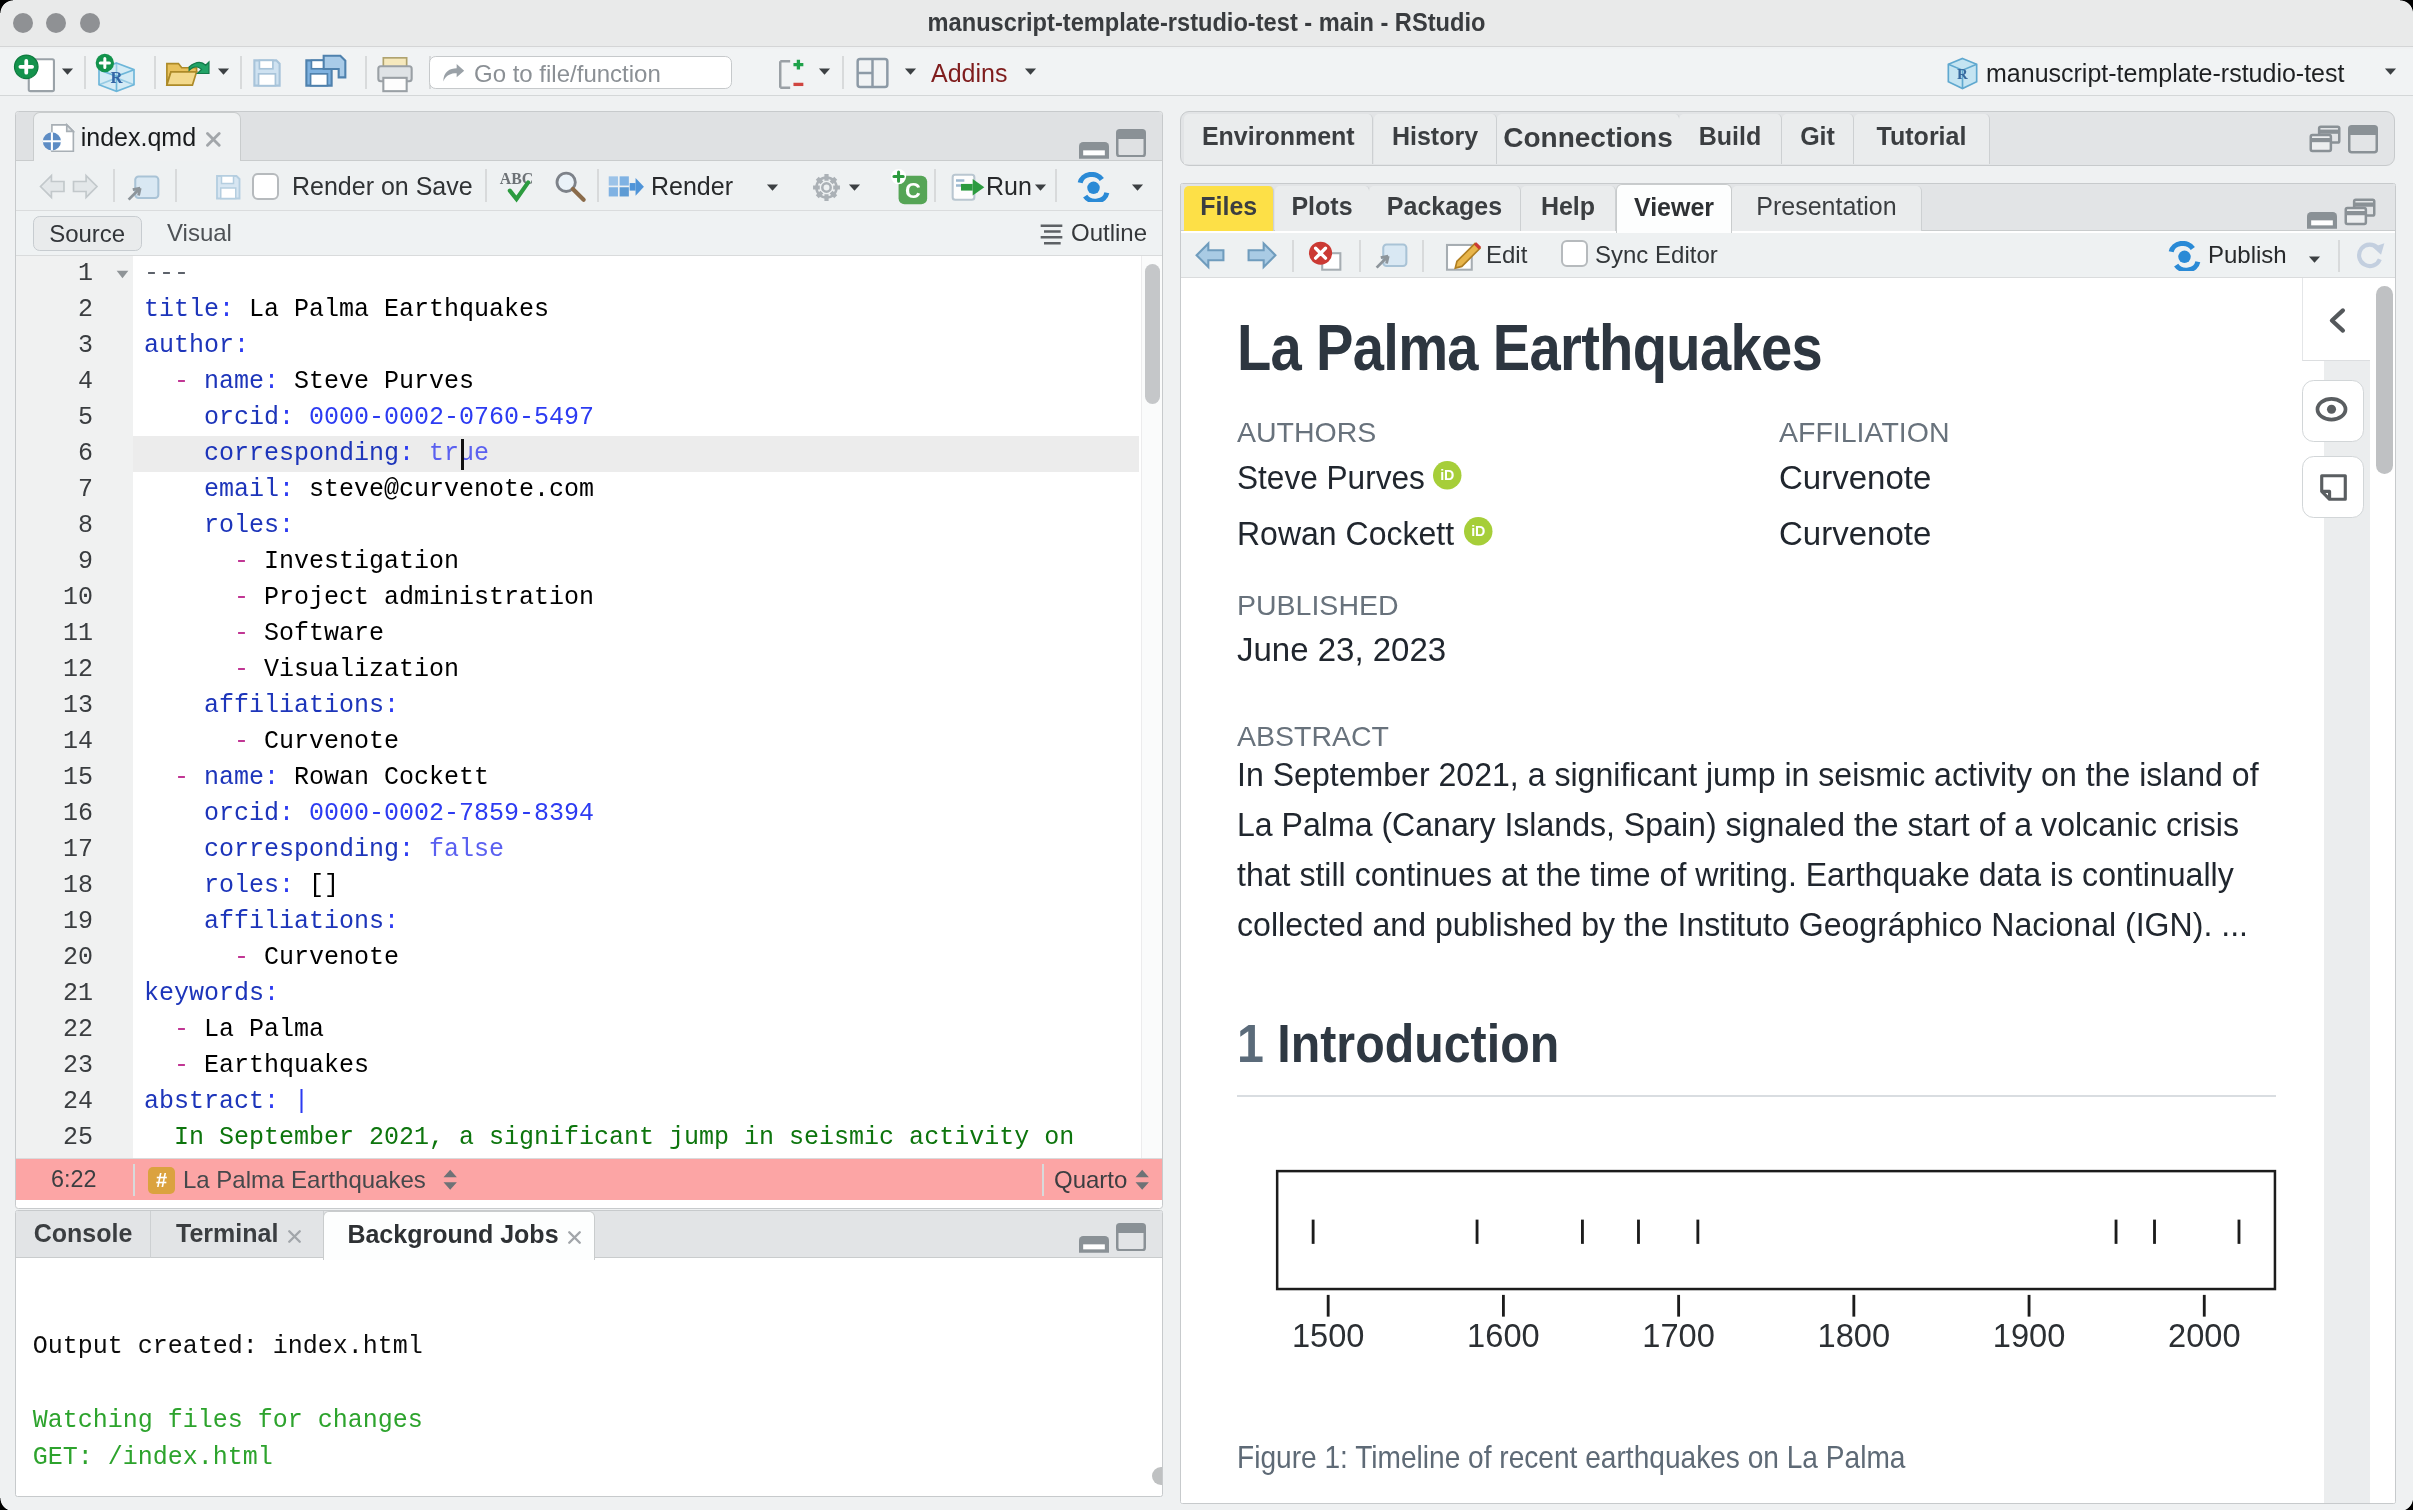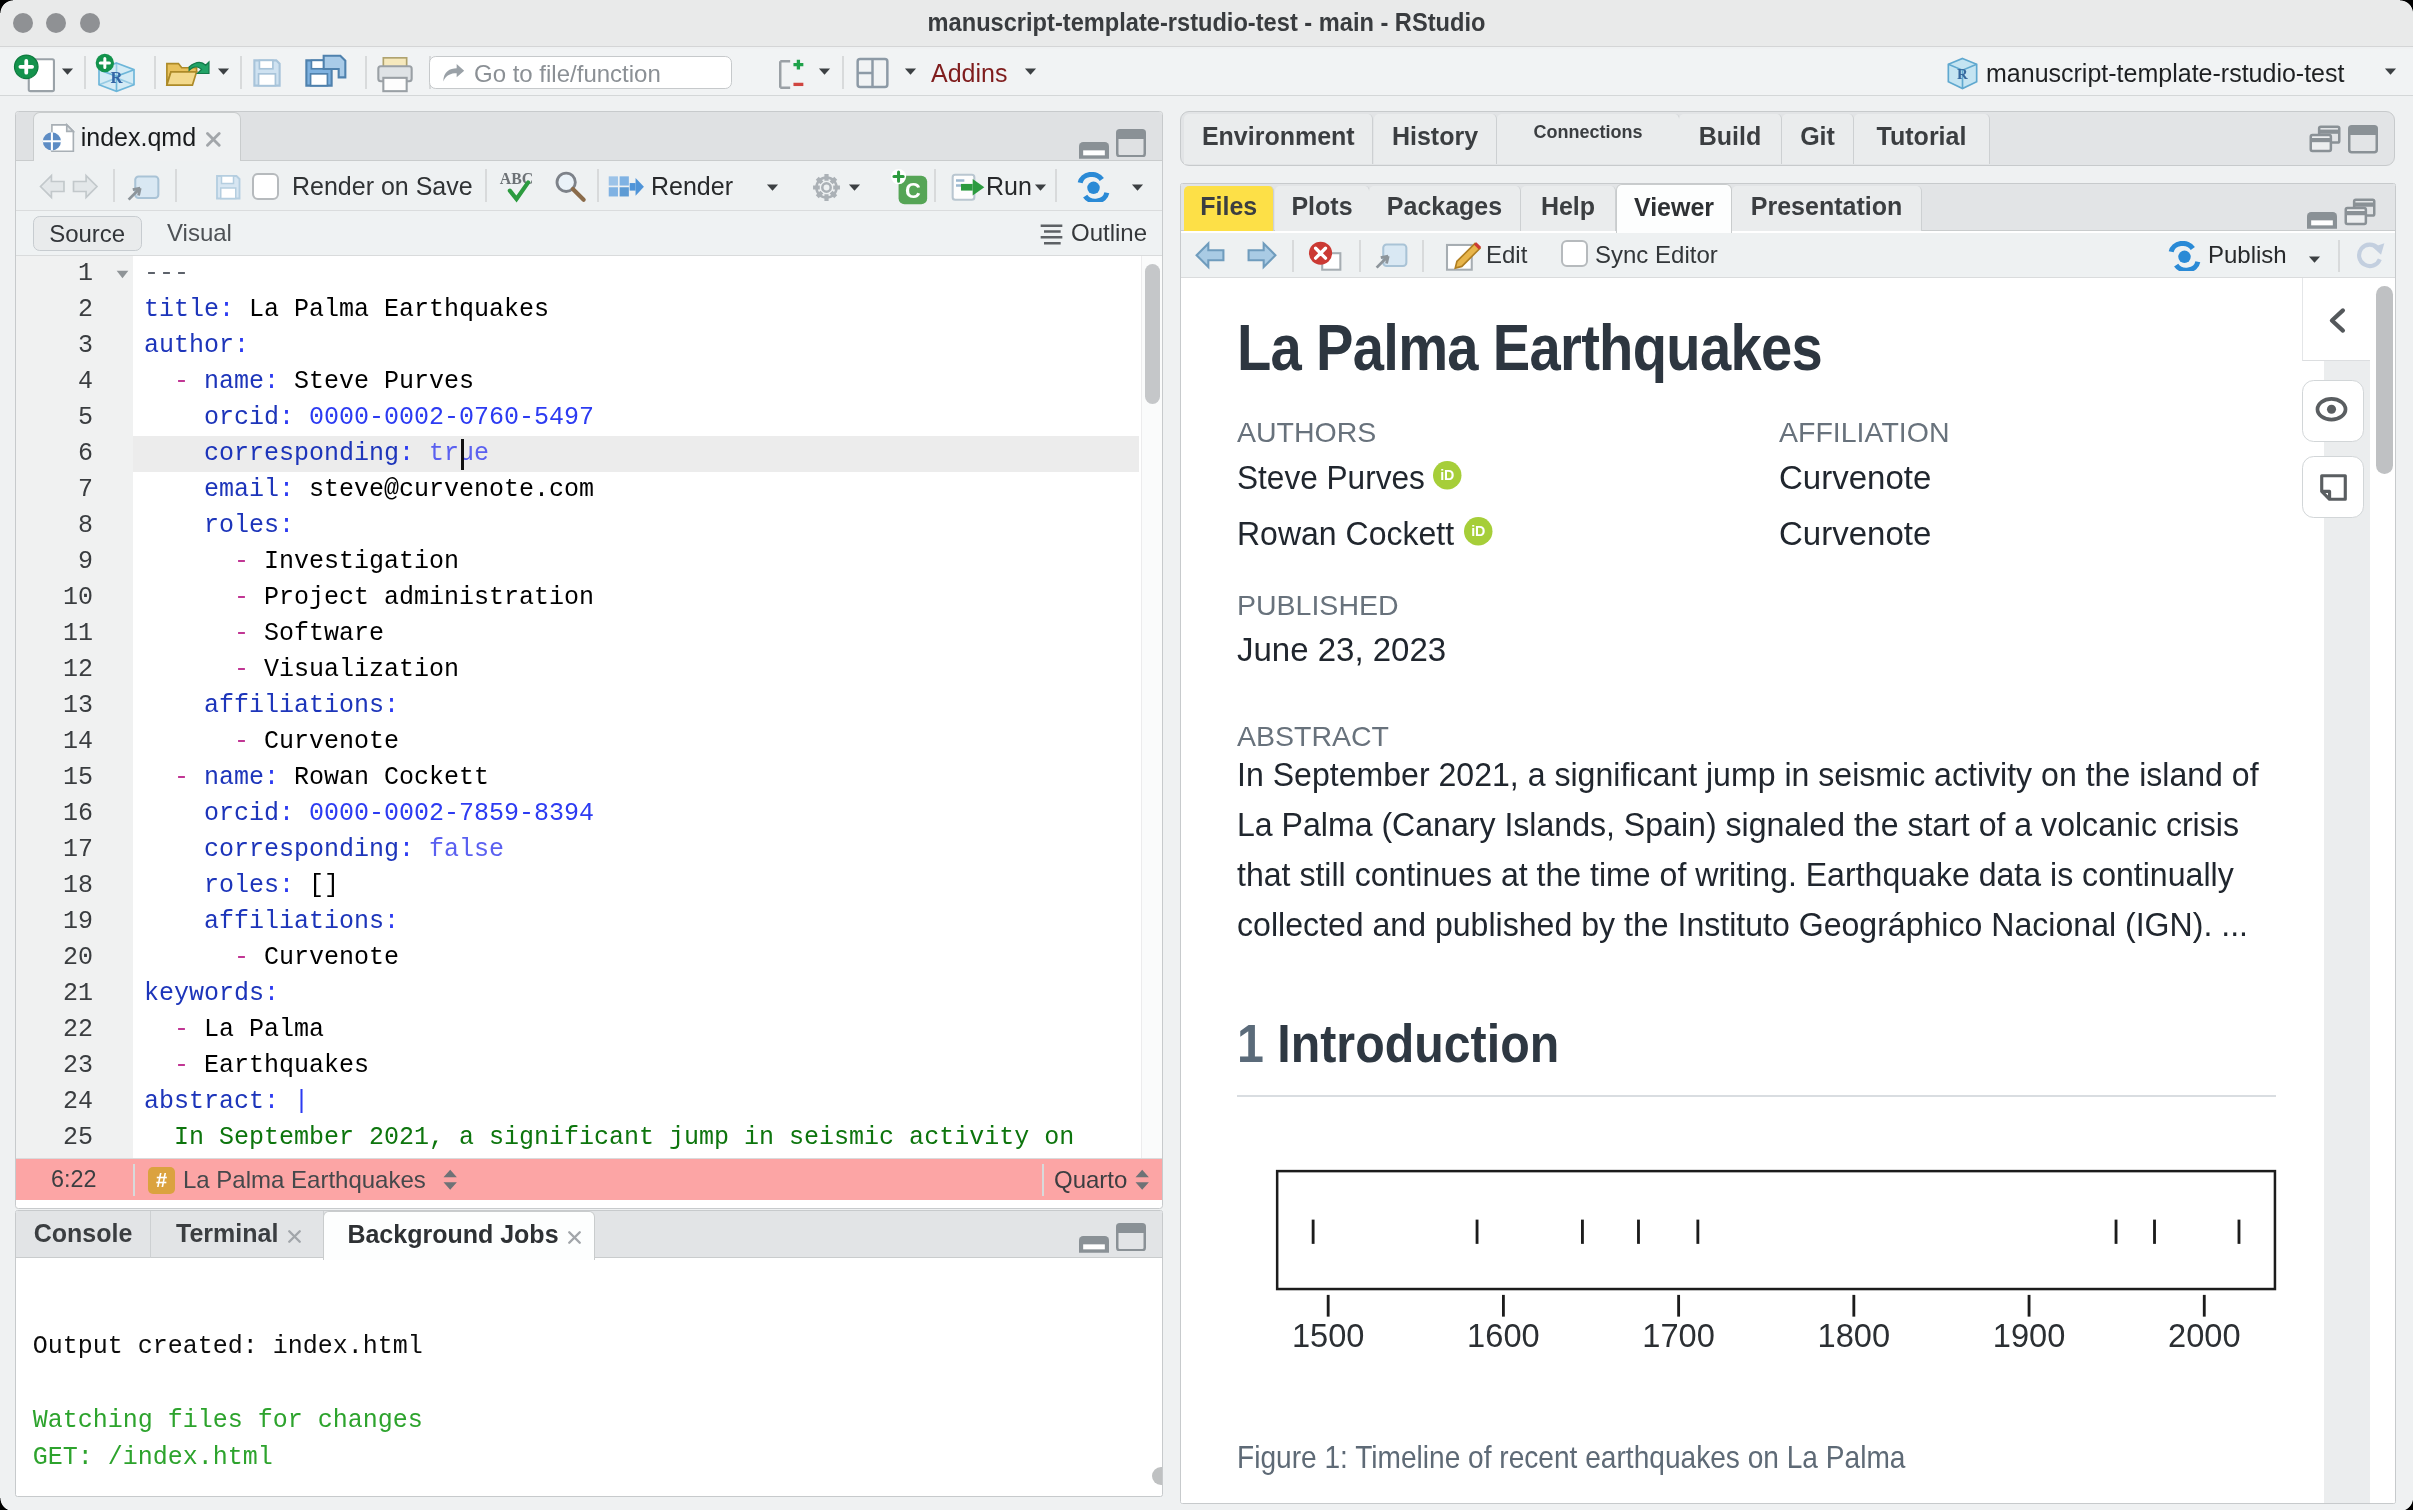--- a/index.html
+++ b/index.html
@@ -260,21 +260,21 @@
 <svg class="abs" style="left:1100px;top:11.7px" width="30" height="28.5" viewBox="0 0 36 34">
       <rect x="1.5" y="1.5" width="33" height="31" rx="3" fill="none" stroke="#8a9196" stroke-width="3"></rect>
       <path d="M1.5 5 a3.5 3.5 0 0 1 3.5 -3.5 h26 a3.5 3.5 0 0 1 3.5 3.5 v7 h-33 Z" fill="#8a9196"></path>
     </svg>
 <div class="abs mono" style="left:16.7px;top:117px;font-size:25px;line-height:37px;white-space:pre;color:#0c0c0c">Output created: index.html<br><br><span style="color:#2da32d">Watching files for changes</span><br><span style="color:#2da32d">GET: /index.html</span></div>
 <div class="abs" style="left:1136px;top:256px;width:18.4px;height:18.4px;border-radius:50%;background:#bfc1c2"></div>
 </div>
 <div class="abs" style="left:1180px;top:111px;width:1215px;height:55px;background:#e2e4e6;border:1.7px solid #c7cacc;border-radius:9px">
 <div class="abs" style="left:3.3px;top:1.7px;width:189px;height:50px;background:#eaeced;border-right:1.7px solid #cdd0d2;border-top-left-radius:5px;border-top-right-radius:5px;text-align:center;font-size:25px;font-weight:bold;color:#3b3e41;padding-top:8.4px">Environment</div>
 <div class="abs" style="left:193px;top:1.7px;width:123px;height:50px;background:#eaeced;border-right:1.7px solid #cdd0d2;border-top-left-radius:5px;border-top-right-radius:5px;text-align:center;font-size:25px;font-weight:bold;color:#3b3e41;padding-top:8.4px">History</div>
-<div class="abs" style="left:316px;top:1.7px;width:183px;height:50px;background:#eaeced;border-right:1.7px solid #cdd0d2;border-top-left-radius:5px;border-top-right-radius:5px;text-align:center;font-size:18px;font-weight:bold;color:#3b3e41;padding-top:8.4px">Connections</div>
+<div class="abs" style="left:316px;top:1.7px;width:183px;height:50px;background:#eaeced;border-right:1.7px solid #cdd0d2;border-top-left-radius:5px;border-top-right-radius:5px;text-align:center;font-size:28px;font-weight:bold;color:#3b3e41;padding-top:8.4px">Connections</div>
 <div class="abs" style="left:498px;top:1.7px;width:103px;height:50px;background:#eaeced;border-right:1.7px solid #cdd0d2;border-top-left-radius:5px;border-top-right-radius:5px;text-align:center;font-size:25px;font-weight:bold;color:#3b3e41;padding-top:8.4px">Build</div>
 <div class="abs" style="left:601px;top:1.7px;width:72px;height:50px;background:#eaeced;border-right:1.7px solid #cdd0d2;border-top-left-radius:5px;border-top-right-radius:5px;text-align:center;font-size:25px;font-weight:bold;color:#3b3e41;padding-top:8.4px">Git</div>
 <div class="abs" style="left:673px;top:1.7px;width:136px;height:50px;background:#eaeced;border-right:1.7px solid #cdd0d2;border-top-left-radius:5px;border-top-right-radius:5px;text-align:center;font-size:25px;font-weight:bold;color:#3b3e41;padding-top:8.4px">Tutorial</div>
 <svg class="abs" style="left:1128px;top:13.4px" width="32" height="28.5" viewBox="0 0 38 34">
       <g fill="none" stroke="#8a9196" stroke-width="3">
         <rect x="12" y="2" width="24" height="19" rx="2"></rect>
         <path d="M12 8 h24" stroke-width="5"></path>
         <rect x="2" y="12" width="24" height="19" rx="2" fill="#eceeef"></rect>
         <path d="M2 18 h24" stroke-width="5"></path>
       </g>
@@ -284,21 +284,21 @@
       <path d="M1.5 5 a3.5 3.5 0 0 1 3.5 -3.5 h26 a3.5 3.5 0 0 1 3.5 3.5 v7 h-33 Z" fill="#8a9196"></path>
     </svg>
 </div>
 <div class="pane" style="left:1180px;top:183px;width:1216px;height:1321px;overflow:hidden">
 <div class="tabbar" style="height:47px;background:#e2e4e6"></div>
 <div class="abs" style="left:3.3px;top:1.7px;width:90px;height:45px;background:#fde047;border-right:1.7px solid #cdd0d2;border-top-left-radius:5px;border-top-right-radius:5px;text-align:center;font-size:25px;font-weight:bold;color:#3b3e41;padding-top:6.7px">Files</div>
 <div class="abs" style="left:94px;top:1.7px;width:95px;height:45px;background:#eaeced;border-right:1.7px solid #cdd0d2;border-top-left-radius:5px;border-top-right-radius:5px;text-align:center;font-size:25px;font-weight:bold;color:#3b3e41;padding-top:6.7px">Plots</div>
 <div class="abs" style="left:188px;top:1.7px;width:152px;height:45px;background:#eaeced;border-right:1.7px solid #cdd0d2;border-top-left-radius:5px;border-top-right-radius:5px;text-align:center;font-size:25px;font-weight:bold;color:#3b3e41;padding-top:6.7px">Packages</div>
 <div class="abs" style="left:340px;top:1.7px;width:95px;height:45px;background:#eaeced;border-right:1.7px solid #cdd0d2;border-top-left-radius:5px;border-top-right-radius:5px;text-align:center;font-size:25px;font-weight:bold;color:#3b3e41;padding-top:6.7px">Help</div>
 <div class="abs" style="left:435px;top:0;width:116px;height:49px;background:#fdfefe;border:1.7px solid #c9cccd;border-bottom:none;border-top-left-radius:5.9px;border-top-right-radius:5.9px;text-align:center;font-size:25px;font-weight:bold;color:#2e3134;padding-top:8.4px">Viewer</div>
-<div class="abs" style="left:551px;top:1.7px;width:190px;height:45px;background:#eaeced;border-right:1.7px solid #cdd0d2;border-top-left-radius:5px;border-top-right-radius:5px;text-align:center;font-size:25px;font-weight:bold;color:#3b3e41;padding-top:6.7px">Presentation</div>
+<div class="abs" style="left:551px;top:1.7px;width:190px;height:45px;background:#eaeced;border-right:1.7px solid #cdd0d2;border-top-left-radius:5px;border-top-right-radius:5px;text-align:center;font-size:25px;font-weight:normal;color:#3b3e41;padding-top:6.7px">Presentation</div>
 <svg class="abs" style="left:1126px;top:28px" width="30" height="16.7" viewBox="0 0 36 20">
       <path d="M5 0 h26 a5 5 0 0 1 5 5 v15 h-36 v-15 a5 5 0 0 1 5 -5 Z" fill="#8a9196"></path>
       <rect x="5" y="10" width="26" height="6" fill="#fff"></rect>
     </svg>
 <svg class="abs" style="left:1163px;top:14.2px" width="32" height="28.5" viewBox="0 0 38 34">
       <g fill="none" stroke="#8a9196" stroke-width="3">
         <rect x="12" y="2" width="24" height="19" rx="2"></rect>
         <path d="M12 8 h24" stroke-width="5"></path>
         <rect x="2" y="12" width="24" height="19" rx="2" fill="#eceeef"></rect>
         <path d="M2 18 h24" stroke-width="5"></path>

